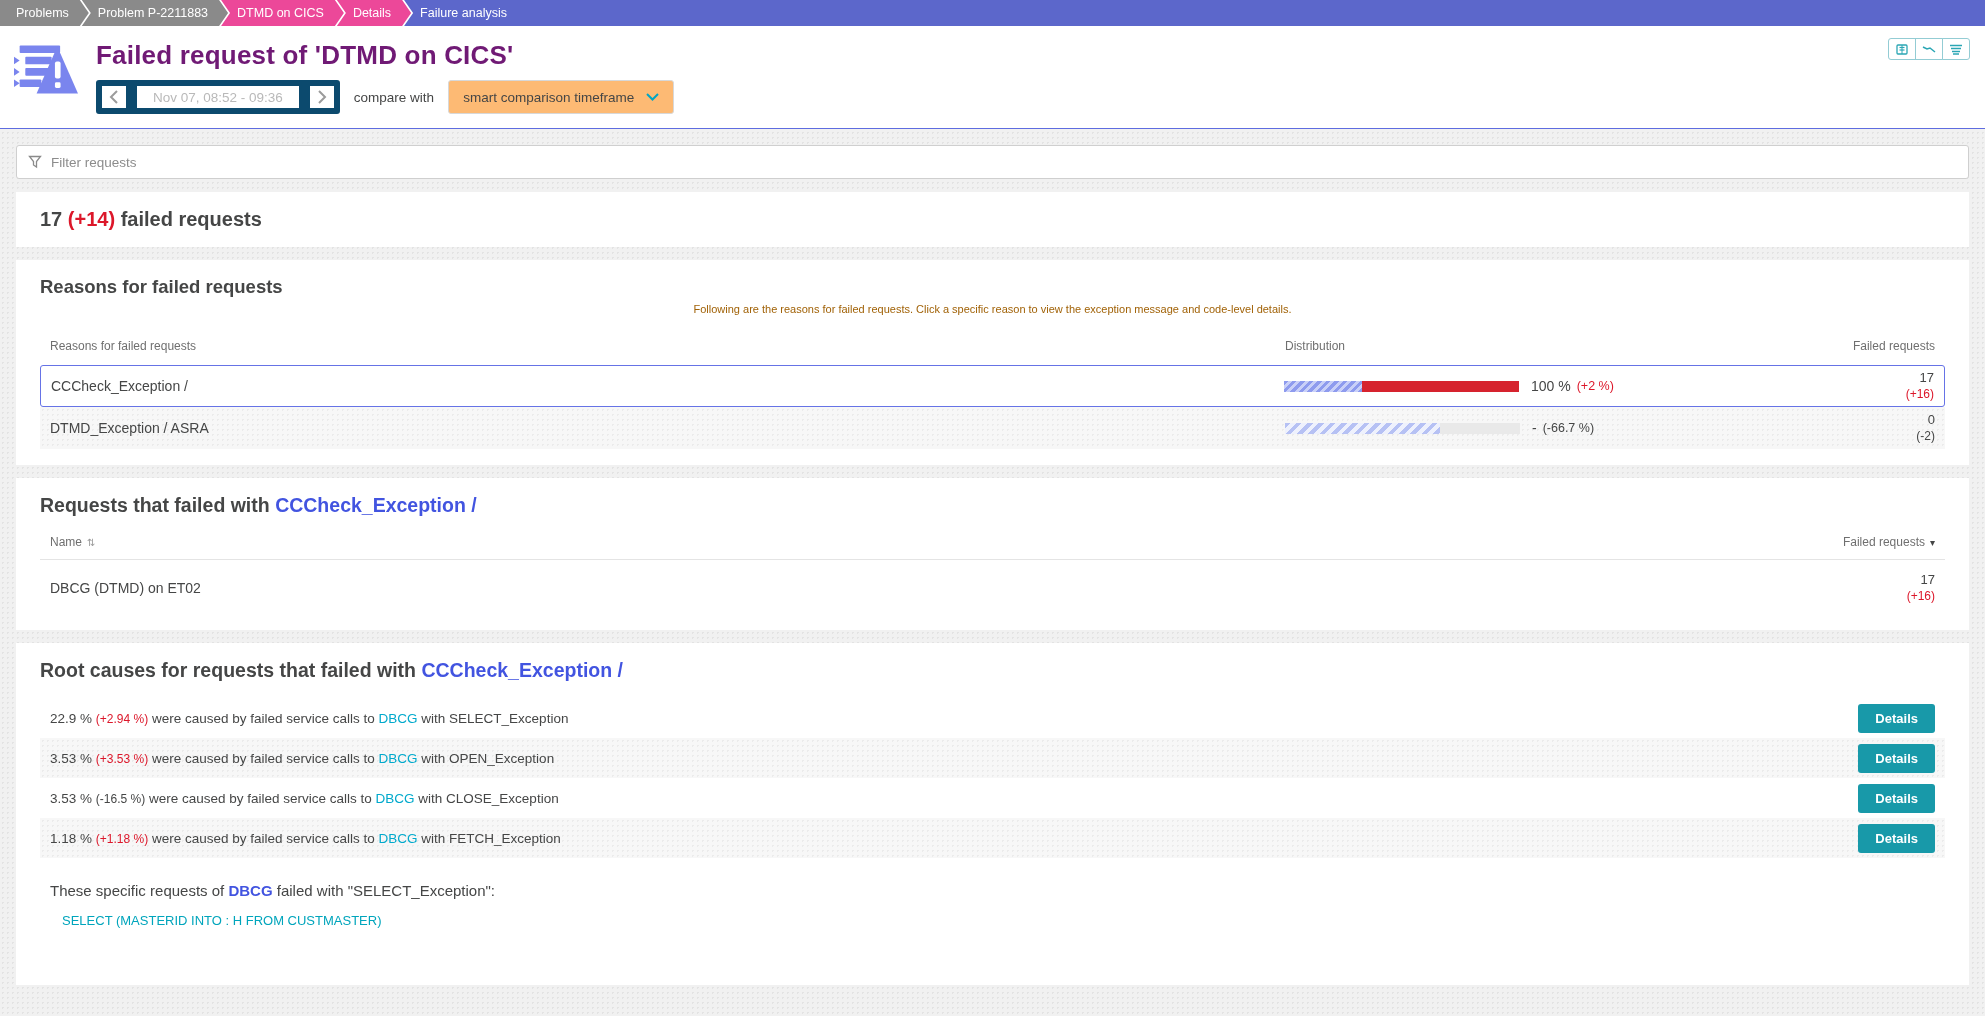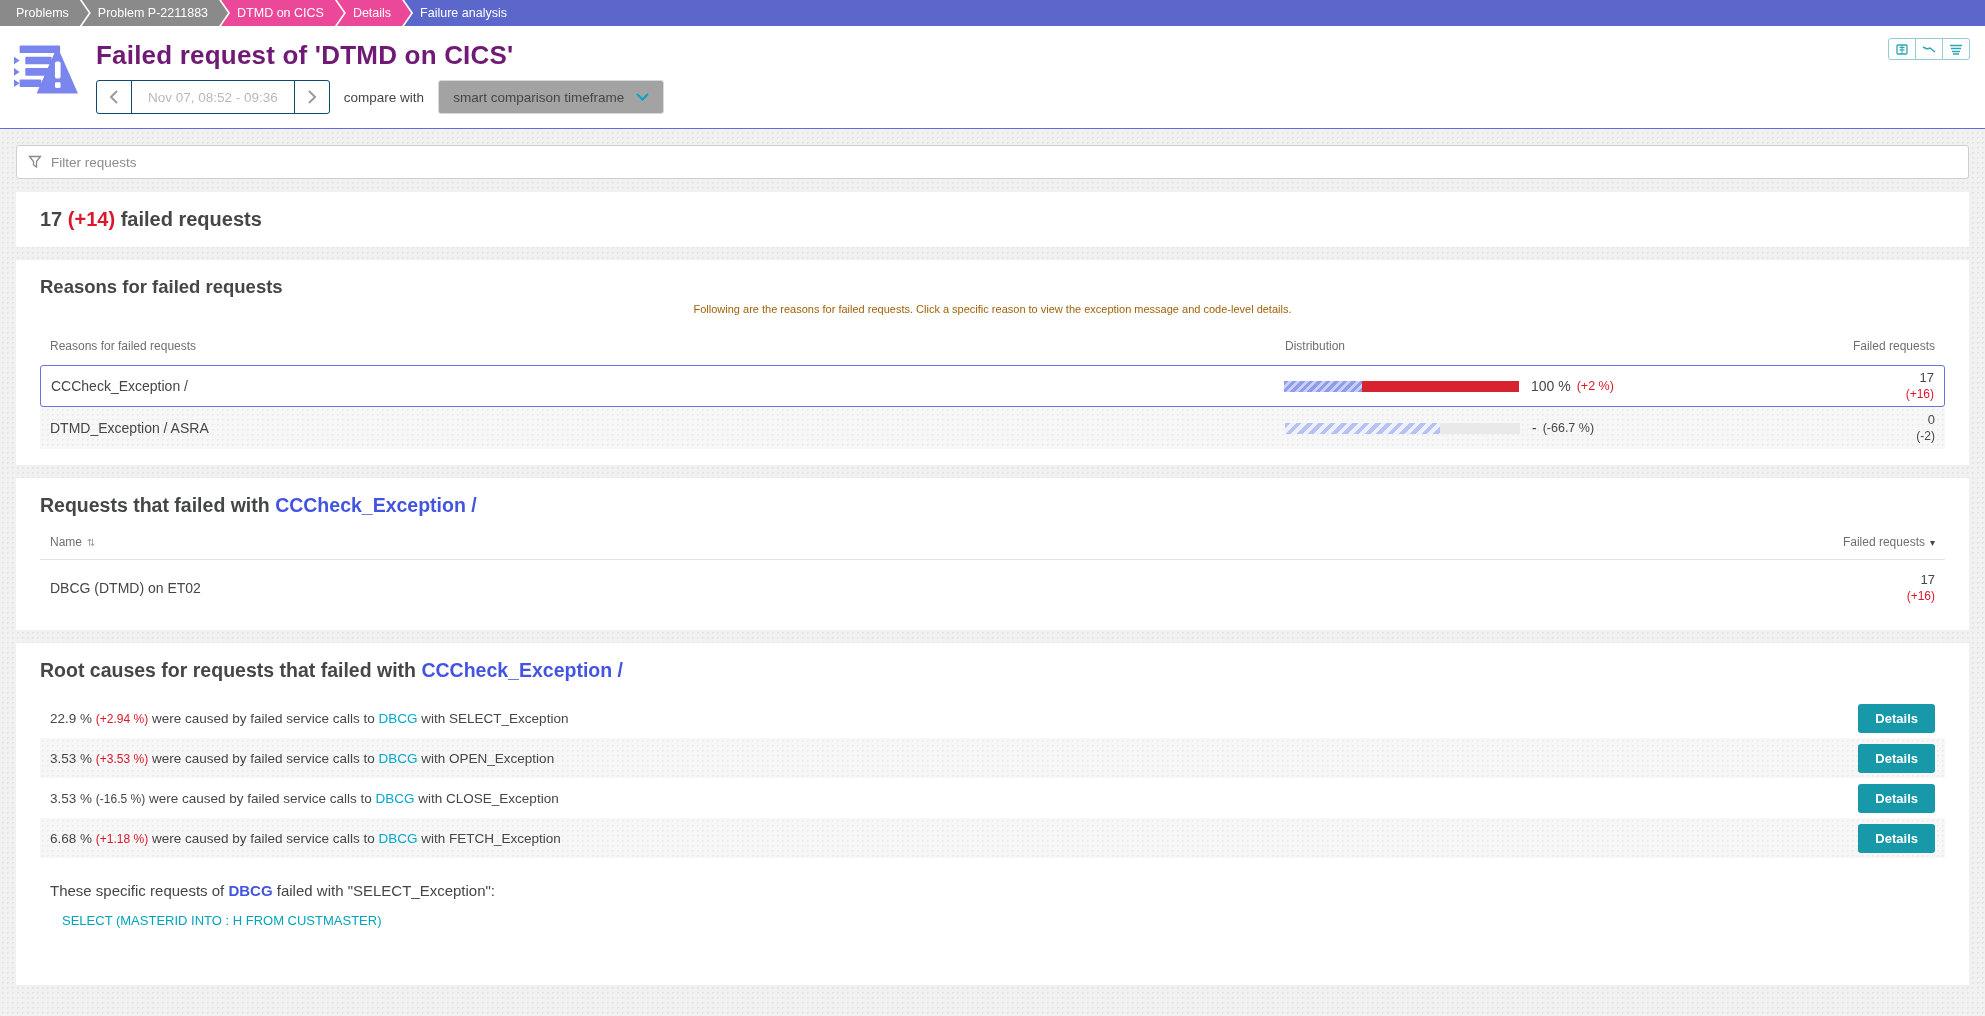--- a/index.html
+++ b/index.html
@@ -25,28 +25,28 @@
   .crumb.dark { background:#ec4899; }
   .crumb.light { background:#5c67cb; }
   
   .app-header { background:#fff; padding:12px 16px 14px 14px; border-bottom:1px solid #5e6ce0; position:relative; }
   .header-flex { display:flex; align-items:flex-start; }
   .header-icon { width:64px; height:56px; margin:4px 18px 0 0; flex:0 0 auto; }
   .page-title { font-size:26px; font-weight:600; color:#701a75; letter-spacing:0.2px; padding-top:2px; }
   .controls { display:flex; align-items:center; margin-top:9px; }
   .nav-group { display:flex; }
   .nav-btn, .tf-btn {
-    background:#fff; border:1px solid #0c4a6e; height:34px; display:flex; align-items:center; justify-content:center; cursor:pointer;
+    background:#fff; border:6px solid #0c4a6e; height:34px; display:flex; align-items:center; justify-content:center; cursor:pointer;
   }
   .nav-btn { width:36px; }
   .nav-btn.prev { border-radius:3px 0 0 3px; }
   .nav-btn.next { border-radius:0 3px 3px 0; margin-left:-1px; }
   .tf-btn { padding:0 16px; margin-left:-1px; color:#b9b9b9; font-size:13.5px; }
   .compare-label { margin:0 14px; font-size:13.5px; color:#454646; }
-  .dropdown { background:#a3a3a3; border:1px solid #d8d8d8; border-radius:3px; height:34px; display:flex; align-items:center; padding:0 14px; font-size:13.5px; color:#454646; cursor:pointer; }
+  .dropdown { background:#fdba74; border:1px solid #d8d8d8; border-radius:3px; height:34px; display:flex; align-items:center; padding:0 14px; font-size:13.5px; color:#454646; cursor:pointer; }
   .dropdown svg { margin-left:12px; }
   .view-toggle { position:absolute; top:12px; right:15px; display:flex; }
   .view-btn { width:28px; height:22px; background:#fff; border:1px solid #93ccd4; margin-left:-1px; display:flex; align-items:center; justify-content:center; cursor:pointer; }
   .view-btn.first { border-radius:3px 0 0 3px; margin-left:0; }
   .view-btn.last { border-radius:0 3px 3px 0; }
   
   .page { padding:16px; }
   .filter-box { background:#fff; border:1px solid #cfcfcf; border-radius:3px; height:34px; display:flex; align-items:center; padding:0 11px; }
   .filter-box input { border:none; outline:none; flex:1; font-size:13.5px; color:#454646; margin-left:9px; font-family:inherit; background:transparent; }
   .filter-box input::placeholder { color:#8c8c8c; opacity:1; }
@@ -293,21 +293,21 @@
           <span class="delta muted-delta">(-16.5 %)</span>
           <span>were caused by failed service calls to</span>
           <span class="cyan-link">DBCG</span>
           <span>with CLOSE_Exception</span>
         </div>
         <button class="details-btn">Details</button>
       </div>
 
       <div class="rc-row alt">
         <div class="rc-text">
-          <span>6.68 %</span>
+          <span>1.18 %</span>
           <span class="delta red">(+1.18 %)</span>
           <span>were caused by failed service calls to</span>
           <span class="cyan-link">DBCG</span>
           <span>with FETCH_Exception</span>
         </div>
         <button class="details-btn">Details</button>
       </div>
     </div>
 
     <div class="rc-footer">

